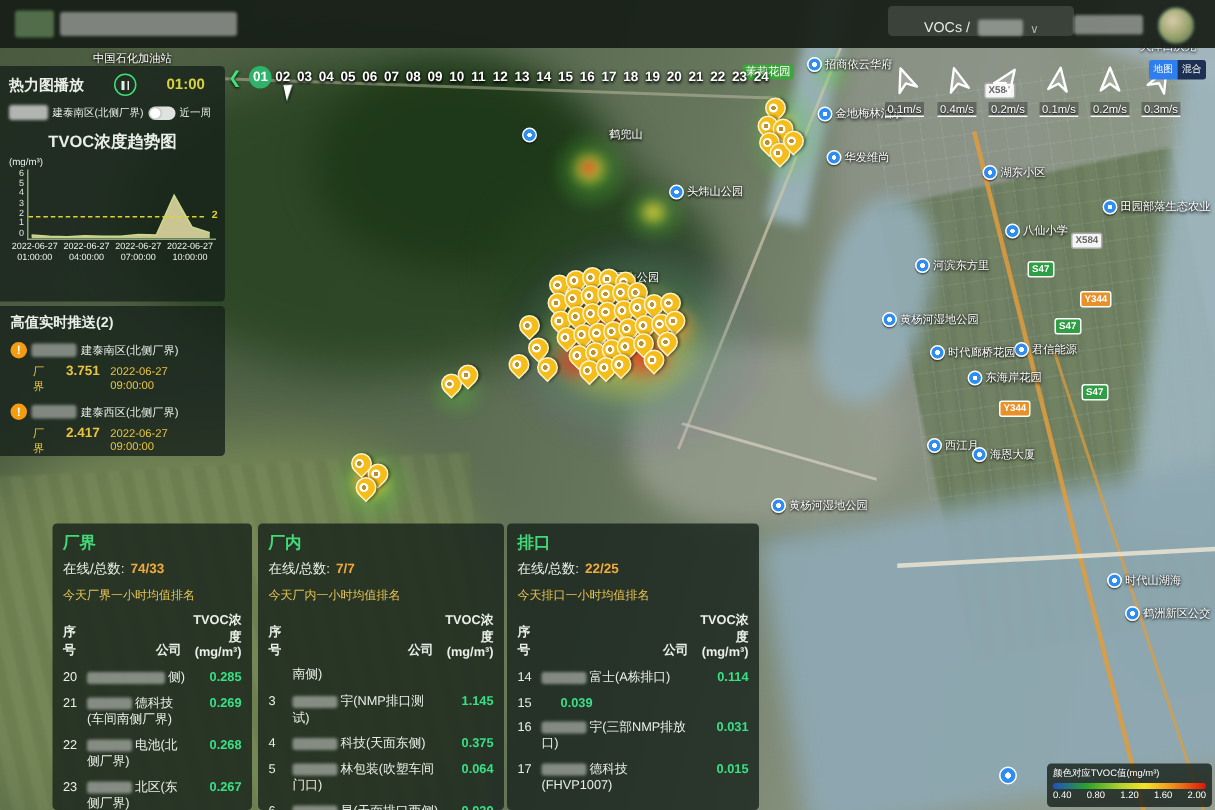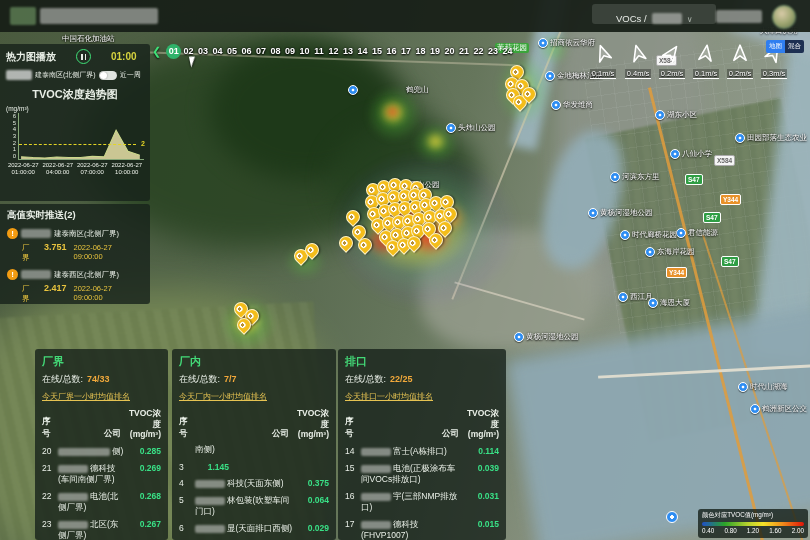--- a/index.html
+++ b/index.html
@@ -117,21 +117,21 @@
   .pline1 .redact{width:30px;height:9px;}
   .pline2{margin:3px 0 0 15px;color:#e9c43e;font-size:7.5px;display:flex;gap:7px;align-items:baseline;}
   .pline2 b{font-size:9px;}
   
   .tpanel{position:absolute;top:349px;height:191px;background:rgba(22,34,26,.8);border-radius:3px;
           padding:5px 7px;box-sizing:border-box;color:#e9efe7;overflow:hidden;z-index:5;}
   #t0{left:35px;width:133px;} #t1{left:172px;width:164px;} #t2{left:338px;width:168px;}
   .ttitle{color:#43d977;font-size:11px;font-weight:bold;}
   .online{font-size:9px;margin-top:4px;}
   .online b{color:#f2a93b;margin-left:4px;}
-  .rank{color:#e6c352;font-size:8px;margin-top:5px;text-decoration:underline;}
+  .rank{color:#e6c352;font-size:8px;margin-top:5px;}
   .thead{display:flex;font-size:8.5px;font-weight:bold;margin-top:6px;align-items:flex-end;}
   .th-no{width:16px;flex:none;}
   .th-co{flex:1;text-align:right;}
   .th-val{width:40px;flex:none;text-align:right;line-height:1.25;}
   .trow{display:flex;align-items:flex-start;font-size:8.5px;margin-top:6px;}
   .tno{width:16px;flex:none;}
   .tco{flex:1;padding-right:2px;line-height:1.3;}
   .rco{width:30px;height:8px;margin-right:2px;}
   .tval{width:34px;flex:none;text-align:right;color:#39e086;font-weight:bold;}
   .partial{font-size:8.5px;margin:4px 0 0 16px;}
@@ -641,20 +641,21 @@
     <div class="thead">
       <span class="th-no">序号</span>
       <span class="th-co">公司</span>
       <span class="th-val"><span>TVOC浓度</span><br><span>(mg/m³)</span></span>
     </div>
     <div class="partial">南侧)</div>
     <div>
 
         <div class="trow">
           <span class="tno">3</span>
+          <span class="tco"><i class="redact rco"></i><span>宇(NMP排口测试)</span></span>
           <span class="tval">1.145</span>
         </div>
 
         <div class="trow">
           <span class="tno">4</span>
           <span class="tco"><i class="redact rco"></i><span>科技(天面东侧)</span></span>
           <span class="tval">0.375</span>
         </div>
 
         <div class="trow">
@@ -684,21 +685,20 @@
     <div>
 
         <div class="trow">
           <span class="tno">14</span>
           <span class="tco"><i class="redact rco"></i><span>富士(A栋排口)</span></span>
           <span class="tval">0.114</span>
         </div>
 
         <div class="trow">
           <span class="tno">15</span>
-          <span class="tco"><i class="redact rco"></i><span>电池(正极涂布车间VOCs排放口)</span></span>
           <span class="tval">0.039</span>
         </div>
 
         <div class="trow">
           <span class="tno">16</span>
           <span class="tco"><i class="redact rco"></i><span>宇(三部NMP排放口)</span></span>
           <span class="tval">0.031</span>
         </div>
 
         <div class="trow">

